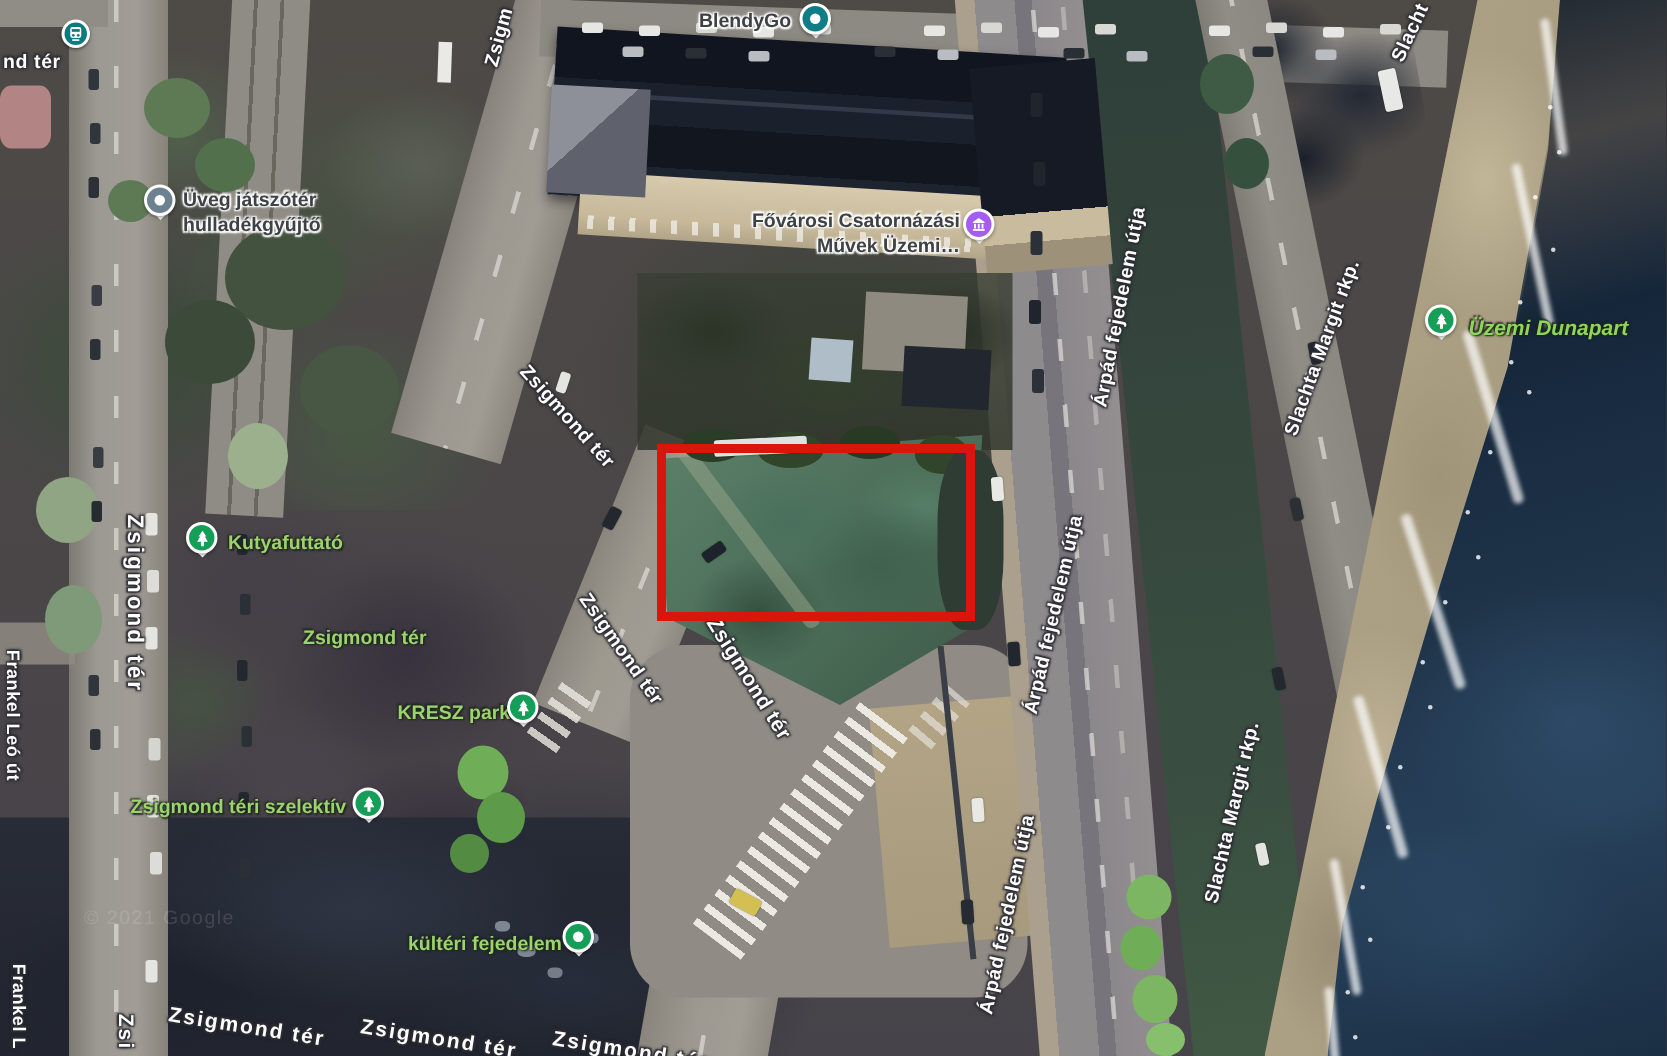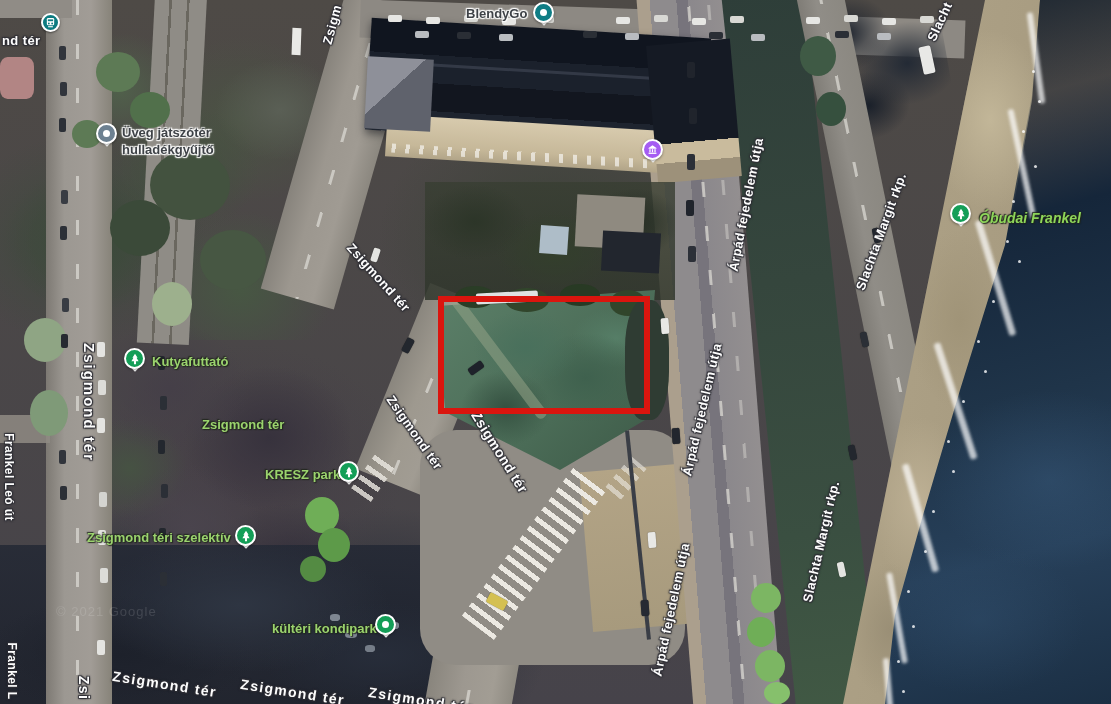--- a/index.html
+++ b/index.html
@@ -270,20 +270,24 @@
     <div class="tail"></div>
     <div class="c" style="background:#6d8191;">
         <div class="d"></div>
       </div>
   </div>
   <div class="pl" style="left:122px;top:124px;line-height:17px;">
     <div>Üveg játszótér</div>
     <div>hulladékgyűjtő</div>
   </div>
 
+  <div class="pl" style="left:494px;top:138px;width:146px;text-align:right;line-height:17px;">
+    <div>Fővárosi Csatornázási</div>
+    <div>Művek Üzemi…</div>
+  </div>
   <div class="pin" style="left:642px;top:139px;">
     <div class="tail"></div>
     <div class="c" style="background:#a55cf2;">
       <svg width="11" height="11" viewBox="0 0 14 14">
         <path d="M2 5 7 1.6l5 3.4v1H2Z" fill="#fff"></path>
         <rect x="3" y="6.6" width="1.6" height="4" fill="#fff"></rect>
         <rect x="6.2" y="6.6" width="1.6" height="4" fill="#fff"></rect>
         <rect x="9.4" y="6.6" width="1.6" height="4" fill="#fff"></rect>
         <rect x="2" y="11" width="10" height="1.6" fill="#fff"></rect>
       </svg>
@@ -291,21 +295,21 @@
   </div>
 
   <div class="pin" style="left:950px;top:203px;">
     <div class="tail"></div>
     <div class="c" style="background:#149e57;">
       <svg width="12" height="12" viewBox="0 0 14 14">
         <path d="M7 1 4 5.5h1.2L2.8 9.5h3V13h2.4V9.5h3L8.8 5.5H10Z" fill="#fff"></path>
       </svg>
     </div>
   </div>
-  <div class="gl" style="left:979px;top:210px;font-style:italic;font-size:14px;color:#8ed65a;">Óbudai Frankel</div>
+  <div class="gl" style="left:979px;top:210px;font-style:italic;font-size:14px;color:#8ed65a;">Üzemi Dunapart</div>
 
   <div class="pin" style="left:124px;top:348px;">
     <div class="tail"></div>
     <div class="c" style="background:#149e57;">
       <svg width="12" height="12" viewBox="0 0 14 14">
         <path d="M7 1 4 5.5h1.2L2.8 9.5h3V13h2.4V9.5h3L8.8 5.5H10Z" fill="#fff"></path>
       </svg>
     </div>
   </div>
   <div class="gl" style="left:152px;top:354px;">Kutyafuttató</div>
@@ -325,21 +329,21 @@
   <div class="gl" style="left:87px;top:530px;">Zsigmond téri szelektív</div>
   <div class="pin" style="left:235px;top:525px;">
     <div class="tail"></div>
     <div class="c" style="background:#149e57;">
       <svg width="12" height="12" viewBox="0 0 14 14">
         <path d="M7 1 4 5.5h1.2L2.8 9.5h3V13h2.4V9.5h3L8.8 5.5H10Z" fill="#fff"></path>
       </svg>
     </div>
   </div>
 
-  <div class="gl" style="left:272px;top:621px;">kültéri kondipark</div>
+  <div class="gl" style="left:272px;top:621px;">kültéri fejedelem</div>
   <div class="pin" style="left:375px;top:614px;">
     <div class="tail"></div>
     <div class="c" style="background:#149e57;">
         <div class="d"></div>
       </div>
   </div>
 
   <div id="watermark">© 2021 Google</div>
 
   <div id="redbox"></div>

